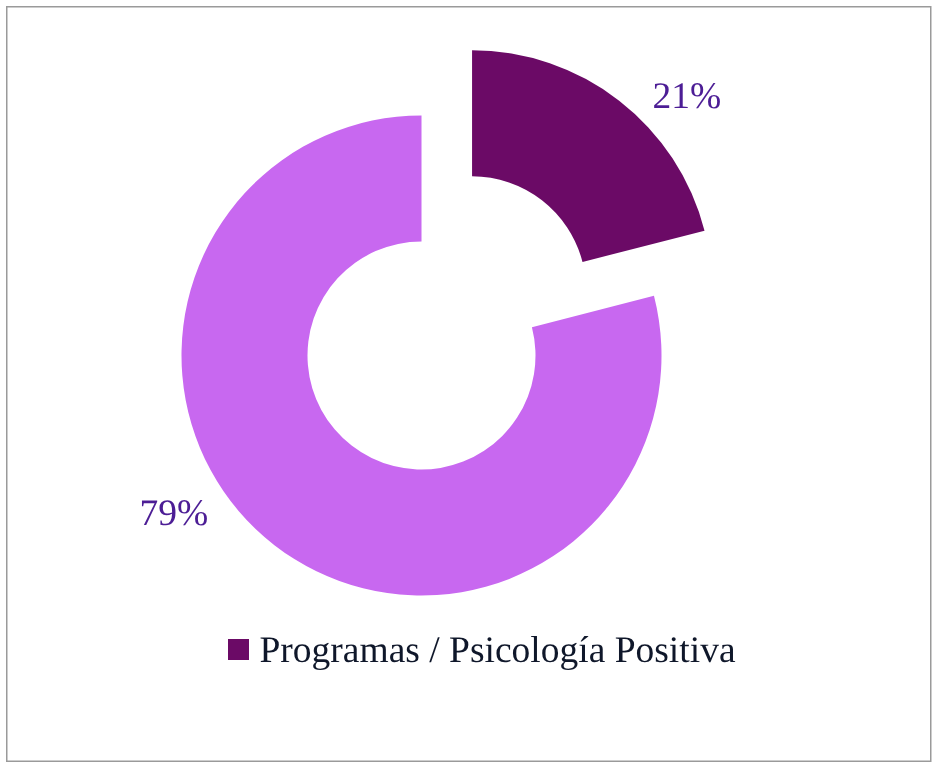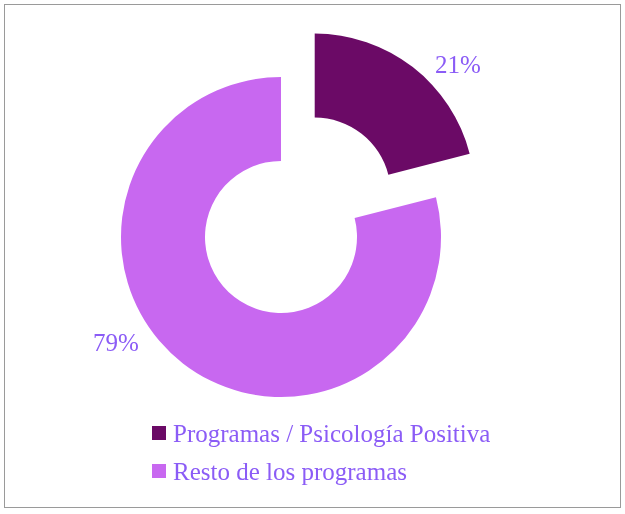--- a/index.html
+++ b/index.html
@@ -32,21 +32,21 @@
     position: absolute;
     left: 0;
     top: 0;
     width: 625px;
     height: 514px;
   }
   .pct-label {
     position: absolute;
     font-family: "Liberation Serif", "DejaVu Serif", serif;
     font-size: 25px;
-    color: #8b5cf6;
+    color: #4c1d95;
     white-space: nowrap;
     line-height: 1;
   }
   #label-dark {
     left: 435px;
     top: 52px;
   }
   #label-light {
     left: 93px;
     top: 330px;
@@ -64,21 +64,21 @@
   }
   .legend-swatch {
     width: 14px;
     height: 14px;
     flex: 0 0 14px;
     margin-right: 7px;
   }
   .legend-label {
     font-family: "Liberation Serif", "DejaVu Serif", serif;
     font-size: 25px;
-    color: #8b5cf6;
+    color: #0f172a;
     line-height: 1;
     white-space: nowrap;
   }
 </style>
 </head>
 <body style="background: rgb(255, 255, 255);">
 
 <div id="chart-frame">
 
   <div id="frame-border" style="border-color: rgb(154, 154, 154);"></div>
@@ -92,19 +92,15 @@
 
   <div class="pct-label" id="label-dark">21%</div>
 
   <div class="pct-label" id="label-light">79%</div>
 
   <div id="legend">
     <div class="legend-row">
       <span class="legend-swatch" id="swatch-0" style="background: rgb(107, 10, 102);"></span>
       <span class="legend-label">Programas / Psicología Positiva</span>
     </div>
-    <div class="legend-row">
-      <span class="legend-swatch" id="swatch-1" style="background: rgb(200, 104, 240);"></span>
-      <span class="legend-label">Resto de los programas</span>
-    </div>
   </div>
 
 </div>
 
 </body></html>

